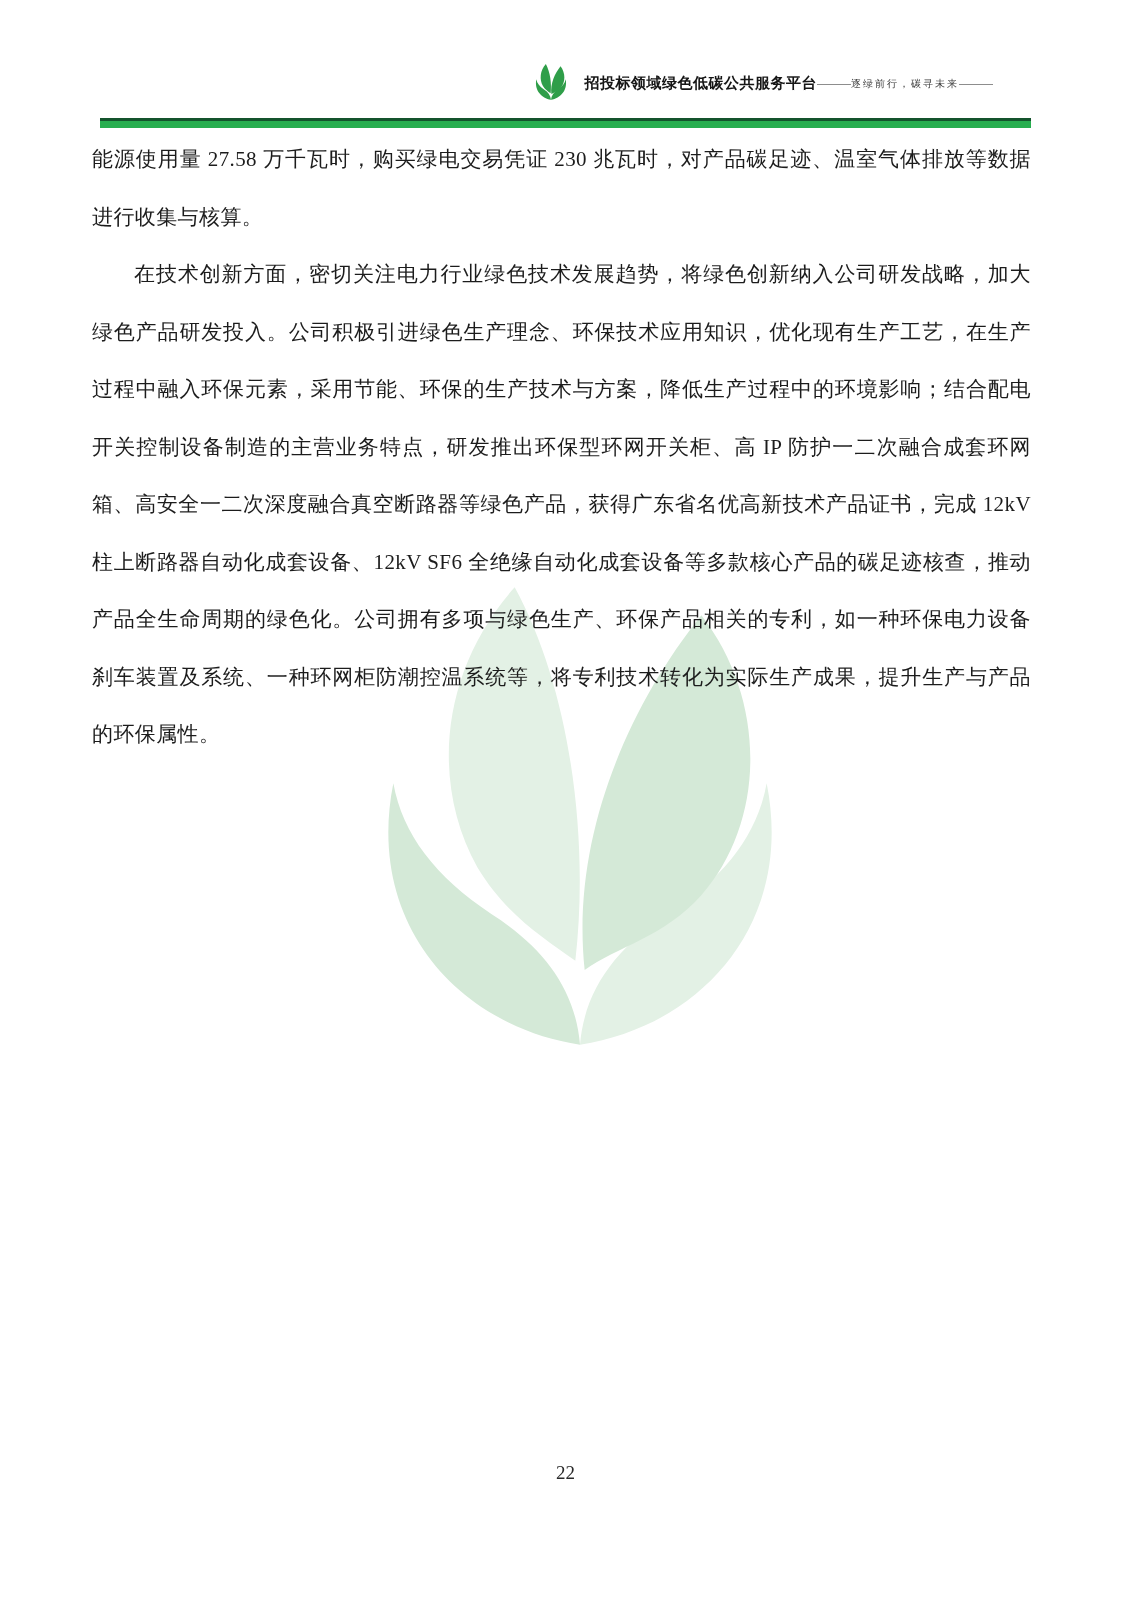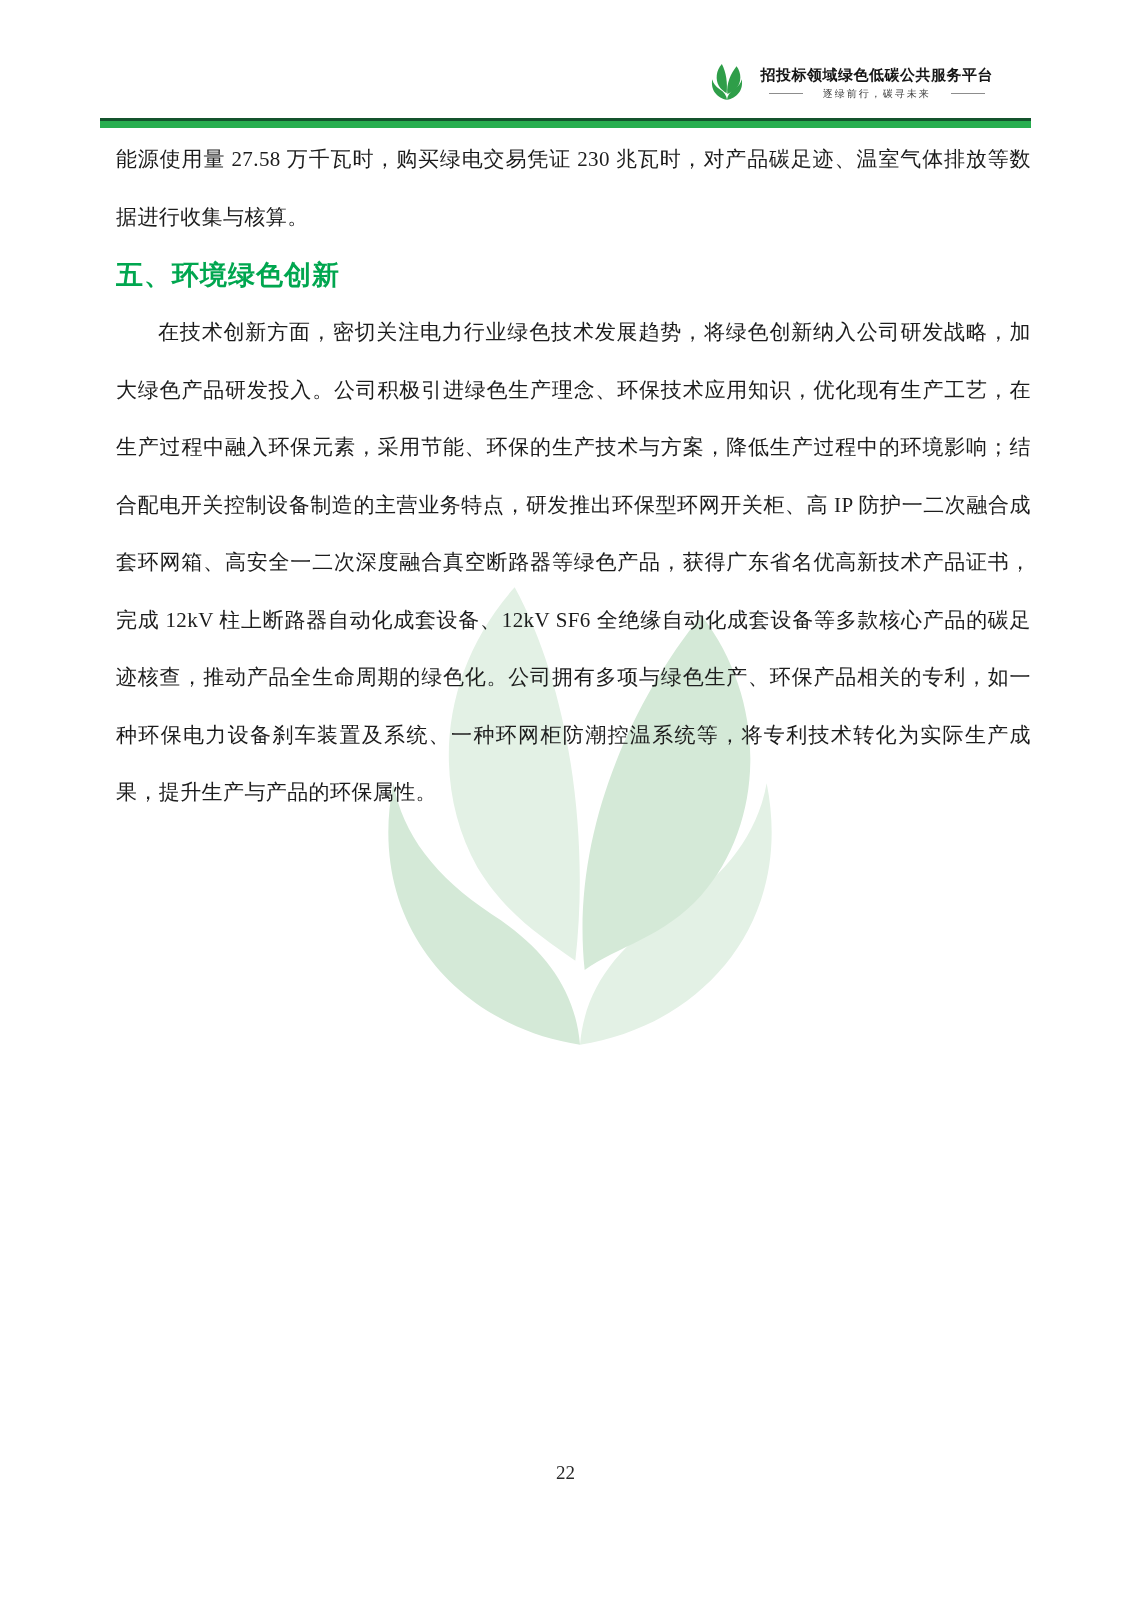--- a/index.html
+++ b/index.html
@@ -17,34 +17,34 @@
   
   .brand {
     position: absolute;
     top: 60px;
     right: 138px;
     display: flex;
     align-items: center;
     gap: 12px;
   }
   .brand-logo { width: 44px; height: 46px; flex: 0 0 auto; }
-  .brand-text { display: flex; flex-direction: column; align-items: flex-start; }
+  .brand-text { display: flex; align-items: center; }
   .brand-title {
     font-family: "Liberation Sans", "DejaVu Sans", sans-serif;
     font-weight: bold;
     font-size: 15px;
     letter-spacing: 0.5px;
     color: #161616;
     white-space: nowrap;
   }
   .brand-tagline-row {
     margin-top: 2px;
     display: flex;
     align-items: center;
-    gap: 20px;
+    gap: 0;
     width: 100%;
     justify-content: center;
   }
   .tag-dash { height: 1px; background: #8d8d8d; width: 34px; }
   .brand-tagline {
     font-family: "Liberation Sans", "DejaVu Sans", sans-serif;
     font-size: 10px;
     letter-spacing: 2px;
     color: #3a3a3a;
     white-space: nowrap;
@@ -68,21 +68,21 @@
     top: 540px;
     width: 560px;
     height: 580px;
     z-index: 0;
     pointer-events: none;
   }
 
   
   .content {
     position: absolute;
-    left: 116px;
+    left: 92px;
     right: 100px;
     top: 131px;
     z-index: 1;
   }
   .content p {
     margin: 0;
     font-size: 21px;
     line-height: 57.5px;
     text-align: justify;
     text-align-last: left;
@@ -138,19 +138,18 @@
         <span class="brand-tagline">逐绿前行，碳寻未来</span>
         <span class="tag-dash"></span>
       </div>
     </div>
   </div>
 
   <div class="green-bar"></div>
 
   <div class="content">
     <p>能源使用量 27.58 万千瓦时，购买绿电交易凭证 230 兆瓦时，对产品碳足迹、温室气体排放等数据进行收集与核算。</p>
-    <h2 class="section-heading">五、环境绿色创新</h2>
     <p class="indent">在技术创新方面，密切关注电力行业绿色技术发展趋势，将绿色创新纳入公司研发战略，加大绿色产品研发投入。公司积极引进绿色生产理念、环保技术应用知识，优化现有生产工艺，在生产过程中融入环保元素，采用节能、环保的生产技术与方案，降低生产过程中的环境影响；结合配电开关控制设备制造的主营业务特点，研发推出环保型环网开关柜、高 IP 防护一二次融合成套环网箱、高安全一二次深度融合真空断路器等绿色产品，获得广东省名优高新技术产品证书，完成 12kV 柱上断路器自动化成套设备、12kV SF6 全绝缘自动化成套设备等多款核心产品的碳足迹核查，推动产品全生命周期的绿色化。公司拥有多项与绿色生产、环保产品相关的专利，如一种环保电力设备刹车装置及系统、一种环网柜防潮控温系统等，将专利技术转化为实际生产成果，提升生产与产品的环保属性。</p>
   </div>
 
   <div class="page-number">22</div>
 
 </div>
 
 </body></html>

